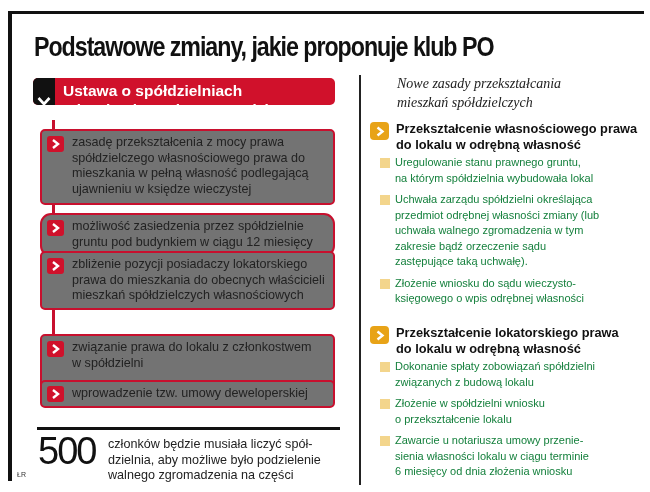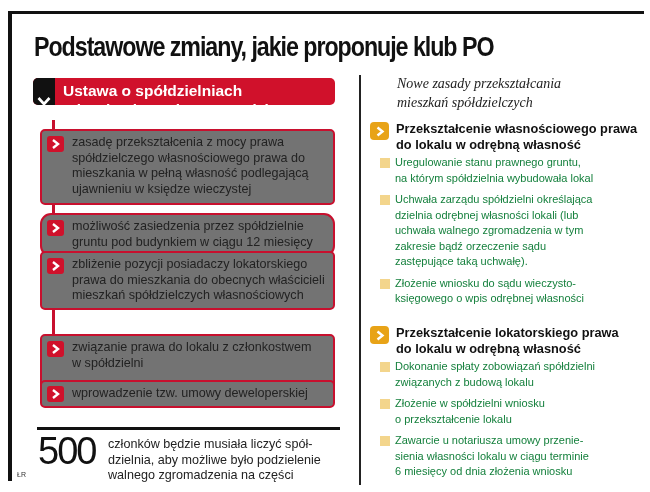--- a/index.html
+++ b/index.html
@@ -147,21 +147,21 @@
   </div>
   <div class="r-list">
     <div class="r-li">
       <span class="sq"></span>
       <div>Uregulowanie stanu prawnego gruntu,</div>
       <div>na którym spółdzielnia wybudowała lokal</div>
     </div>
     <div class="r-li">
       <span class="sq"></span>
       <div>Uchwała zarządu spółdzielni określająca</div>
-      <div>dzielnia odrębnej własności lokali (lub</div>
+      <div>przedmiot odrębnej własności zmiany (lub</div>
       <div>uchwała walnego zgromadzenia w tym</div>
       <div>zakresie bądź orzeczenie sądu</div>
       <div>zastępujące taką uchwałę).</div>
     </div>
     <div class="r-li">
       <span class="sq"></span>
       <div>Złożenie wniosku do sądu wieczysto-</div>
       <div>księgowego o wpis odrębnej własności</div>
     </div>
   </div>

